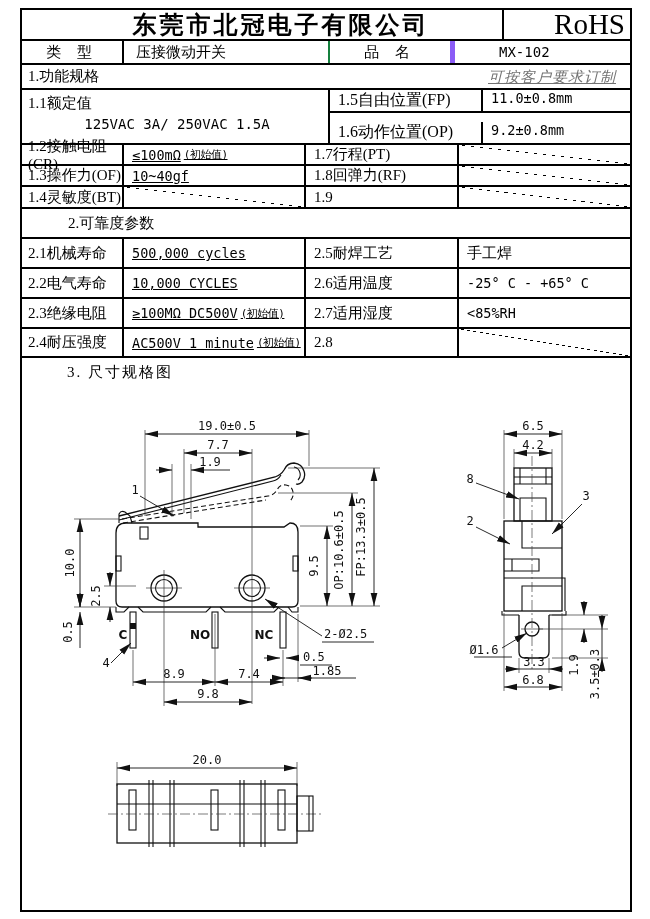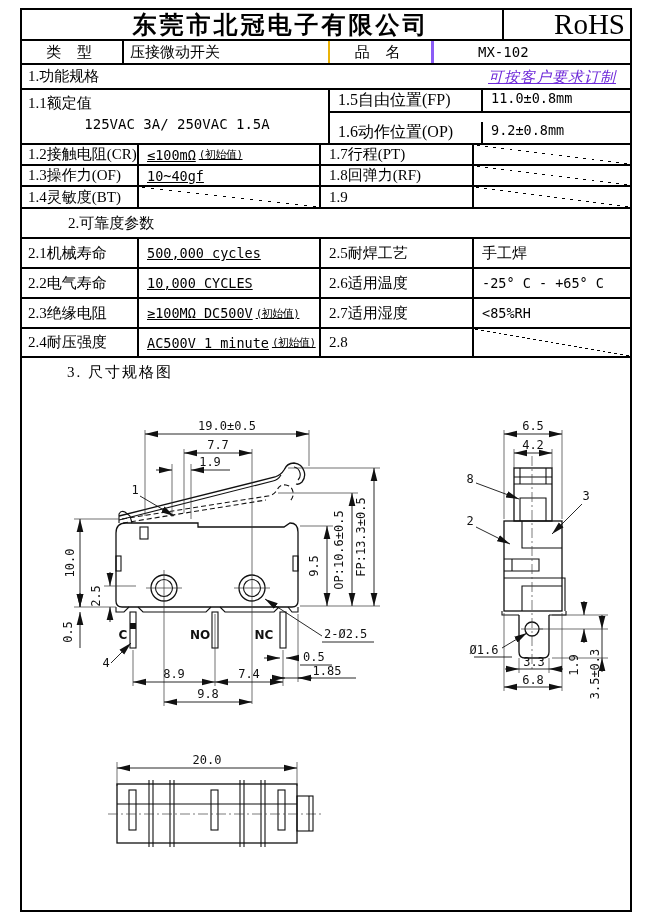--- a/index.html
+++ b/index.html
@@ -9,41 +9,41 @@
 
   
   .hdr-row { height:31px; border-bottom:2px solid #000; display:flex; }
   .hdr-title { flex:1; text-align:center; font-size:24px; font-weight:bold; letter-spacing:3px; line-height:30px; padding-left:38px; }
   .hdr-rohs { width:128px; border-left:2px solid #000; text-align:right; font-size:29px; line-height:28px; padding-right:5px; font-family:"Liberation Serif","DejaVu Serif",serif; }
 
   
   .type-row { height:24px; border-bottom:2px solid #000; display:flex; font-size:15px; }
   .type-row > div { display:flex; align-items:center; }
   .t1 { width:102px; border-right:2px solid #000; justify-content:center; letter-spacing:6px; }
-  .t2 { width:206px; border-right:2px solid #eab308; padding-left:6px; }
-  .t3 { width:104px; border-right:3px solid #8b5cf6; justify-content:center; letter-spacing:6px; }
+  .t2 { width:206px; border-right:2px solid #15803d; padding-left:12px; }
+  .t3 { width:125px; border-right:5px solid #8b5cf6; justify-content:center; letter-spacing:6px; }
   .t4 { flex:1; padding-left:44px; font-family:"DejaVu Sans Mono",monospace; font-size:14px; }
 
   
   .sec-row { height:25px; border-bottom:2px solid #000; display:flex; align-items:center; font-size:15px; padding-left:6px; position:relative; }
-  .sec-note { position:absolute; right:14px; top:3px; color:#6d28d9; font-style:italic; text-decoration:underline; font-size:15px; letter-spacing:1px; }
+  .sec-note { position:absolute; right:14px; top:3px; color:#737373; font-style:italic; text-decoration:underline; font-size:15px; letter-spacing:1px; }
 
   
   .merge { height:55px; border-bottom:2px solid #000; display:flex; }
   .m-left { width:308px; border-right:2px solid #000; position:relative; }
   .m-label { position:absolute; left:6px; top:4px; font-size:15px; }
   .m-value { position:absolute; left:4px; right:0; top:26px; text-align:center; font-family:"DejaVu Sans Mono",monospace; font-size:14px; }
   .m-right { flex:1; display:flex; flex-direction:column;gap:9px; }
   .m-right .mr { flex:1; display:flex; }
   .m-right .mr:first-child { border-bottom:2px solid #000; }
 
   
   .g-row { display:flex; border-bottom:2px solid #000; font-size:15px; }
   .g-row > div { display:flex; align-items:center; }
-  .c1 { width:117px; border-right:2px solid #000; padding-left:6px; }
+  .c1 { width:102px; border-right:2px solid #000; padding-left:6px; }
   .c2 { width:182px; border-right:2px solid #000; padding-left:8px;text-decoration:underline; }
   .c3 { width:153px; border-right:2px solid #000; padding-left:8px; }
   .c4 { flex:1; padding-left:8px; }
   .h21 { height:21px; } .h22 { height:22px; } .h30 { height:30px; } .h29 { height:29px; }
   .mono { font-family:"DejaVu Sans Mono",monospace; font-size:13.5px; }
   .small-note { font-size:11px; margin-left:3px; letter-spacing:-0.5px; }
   .diag { background-image:linear-gradient(to top right,rgba(0,0,0,0) 49.55%,#000 49.55%,#000 50.45%,rgba(0,0,0,0) 50.45%); }
   .nopad { padding-left:0 !important; }
   .sec3 { height:28px; border-bottom:none; letter-spacing:2px;padding-left:45px; }
 

